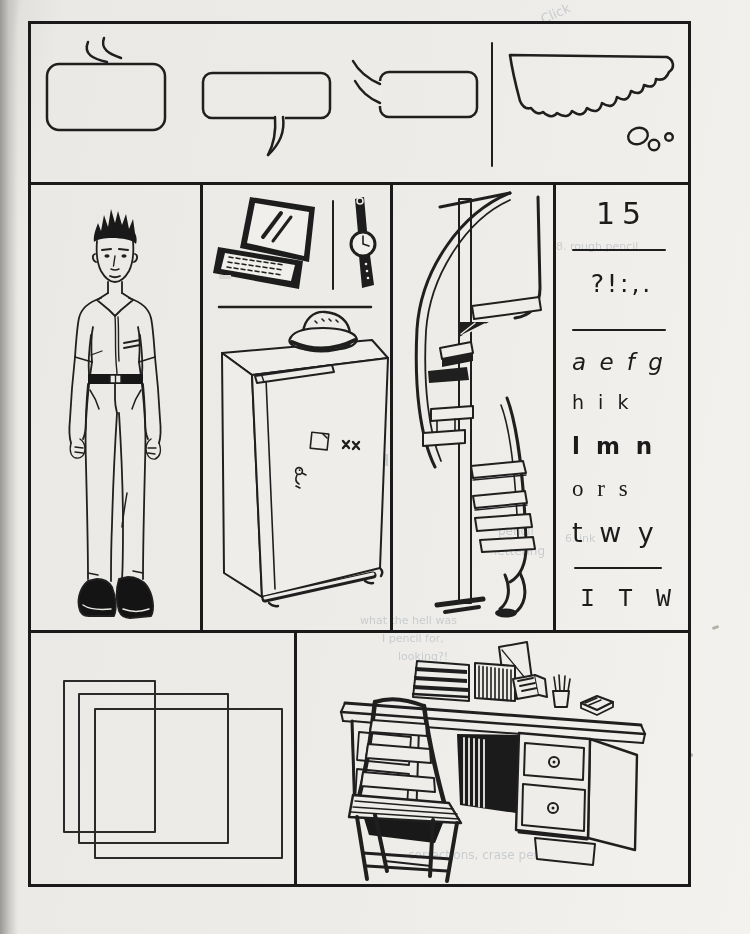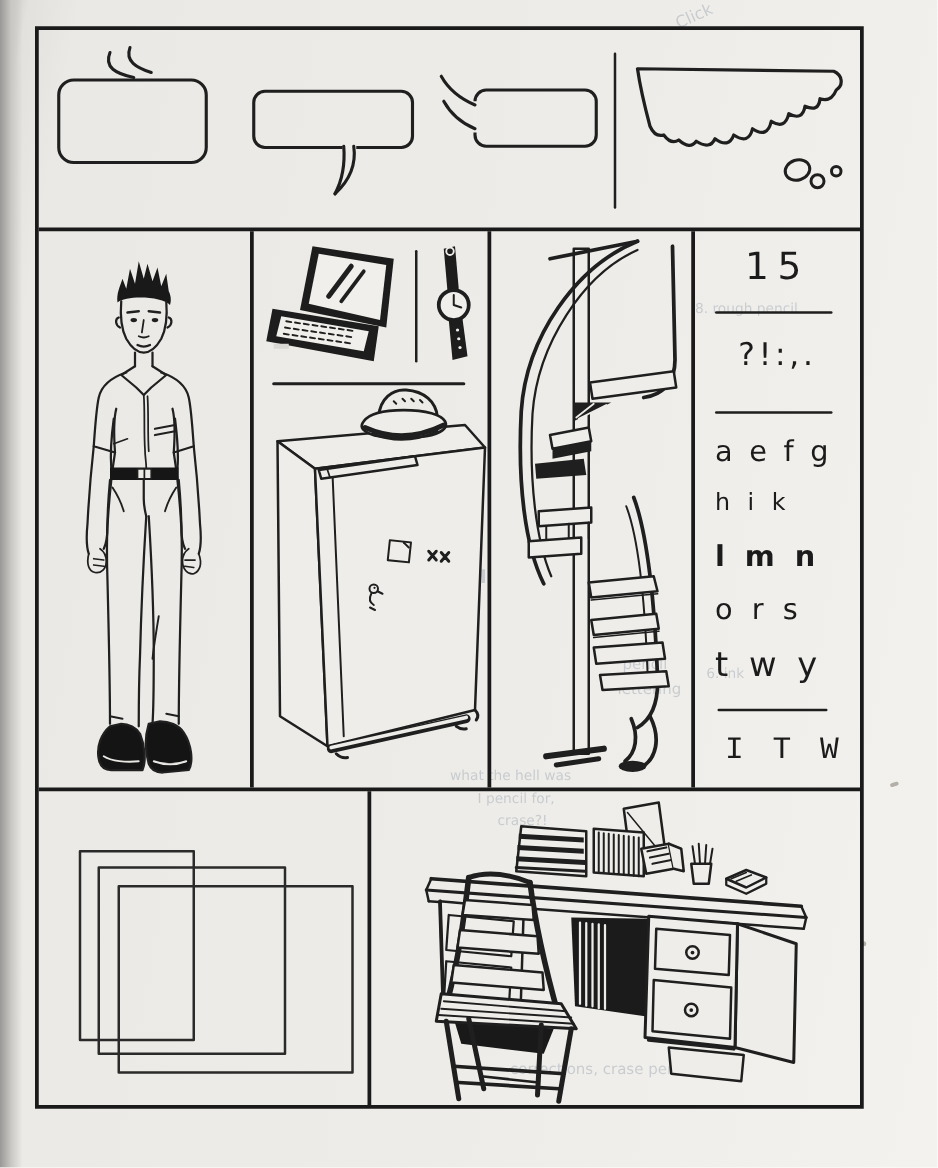--- a/index.html
+++ b/index.html
@@ -36,21 +36,21 @@
 <div class="edge-shadow"></div>
 
 <span class="ghost" style="left:540px;top:6px;font-size:13px;transform:rotate(-24deg);">Click</span>
 <span class="ghost" style="left:556px;top:240px;font-size:11px;">8. rough pencil</span>
 <span class="ghost mir" style="left:330px;top:452px;font-size:15px;font-weight:bold;">How to</span>
 <span class="ghost" style="left:498px;top:524px;font-size:12px;">pencil</span>
 <span class="ghost" style="left:494px;top:544px;font-size:12px;">lettering</span>
 <span class="ghost" style="left:565px;top:532px;font-size:11px;">6. ink</span>
 <span class="ghost" style="left:360px;top:614px;font-size:11px;">what the hell was</span>
 <span class="ghost" style="left:382px;top:632px;font-size:11px;">I pencil for,</span>
-<span class="ghost" style="left:398px;top:650px;font-size:11px;">crase?!</span>
+<span class="ghost" style="left:398px;top:650px;font-size:11px;">looking?!</span>
 <span class="ghost" style="left:408px;top:848px;font-size:12px;">corrections, crase pencils</span>
 <span class="speck" style="left:712px;top:626px;width:7px;height:3px;transform:rotate(-18deg);"></span>
 <span class="speck" style="left:688px;top:753px;width:5px;height:4px;"></span>
 
 <div class="sheet">
 
   <div class="row r1">
     <svg width="657" height="158" viewBox="0 0 657 158" fill="none" stroke="#1f1f1f" stroke-width="2.5" stroke-linecap="round" stroke-linejoin="round">
       <g>
         <path d="M57,18 C52,30 62,35 76,38"></path>
@@ -218,24 +218,24 @@
         <ellipse cx="113" cy="428" rx="11" ry="4.5" fill="#1f1f1f" stroke="none"></ellipse>
         <path d="M52,427 L86,422" stroke-width="4"></path>
       </svg>
     </div>
 
     <div class="col c-let">
       <div class="hw" style="left:0;width:100%;top:14px;font-size:30px;letter-spacing:7px;text-align:center;">15</div>
       <div class="rule" style="left:16px;top:64px;width:94px;"></div>
       <div class="hw" style="left:0;width:100%;top:86px;font-size:25px;letter-spacing:3px;text-align:center;">?!:,.</div>
       <div class="rule" style="left:16px;top:144px;width:94px;"></div>
-      <div class="hw" style="left:16px;top:166px;font-size:23px;letter-spacing:3px;">a e f g</div>
+      <div class="hw" style="left:16px;top:166px;font-size:23px;letter-spacing:3px;font-style:italic;">a e f g</div>
       <div class="hw" style="left:16px;top:208px;font-size:19px;letter-spacing:4px;">h i k</div>
       <div class="hw" style="left:16px;top:250px;font-size:23px;letter-spacing:4px;font-weight:bold;">l m n</div>
-      <div class="hw" style="left:16px;top:292px;font-size:23px;letter-spacing:4px;">o r s</div>
+      <div class="hw" style="left:16px;top:292px;font-size:23px;letter-spacing:4px;font-family:Liberation Serif, serif;">o r s</div>
       <div class="hw" style="left:16px;top:334px;font-size:27px;letter-spacing:4px;">t w y</div>
       <div class="rule" style="left:18px;top:382px;width:88px;"></div>
       <div class="hw" style="left:24px;top:402px;font-size:25px;letter-spacing:4px;font-family:Liberation Mono, monospace;">I T W</div>
     </div>
   </div>
 
   <div class="row r3">
 
     <div class="col c-rects">
       <svg width="263" height="251" viewBox="0 0 263 251" fill="none" stroke="#2a2a2a" stroke-width="2" stroke-linejoin="round">

